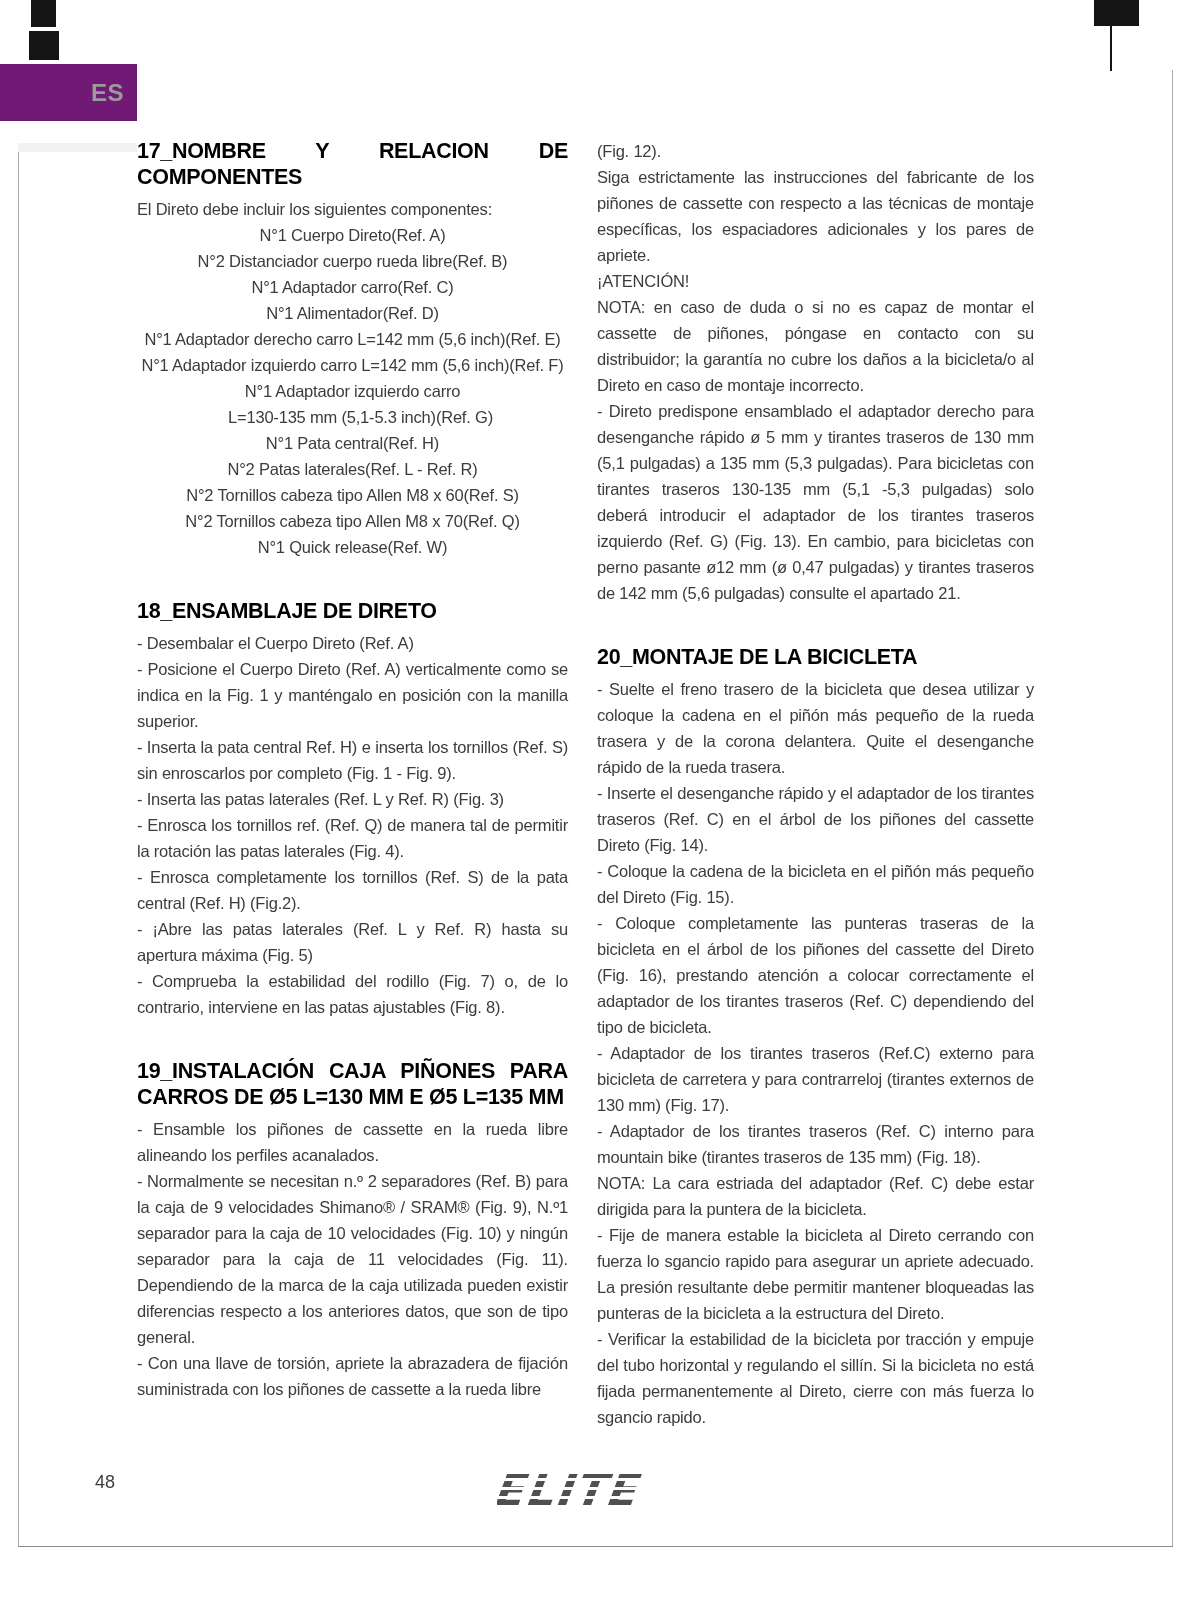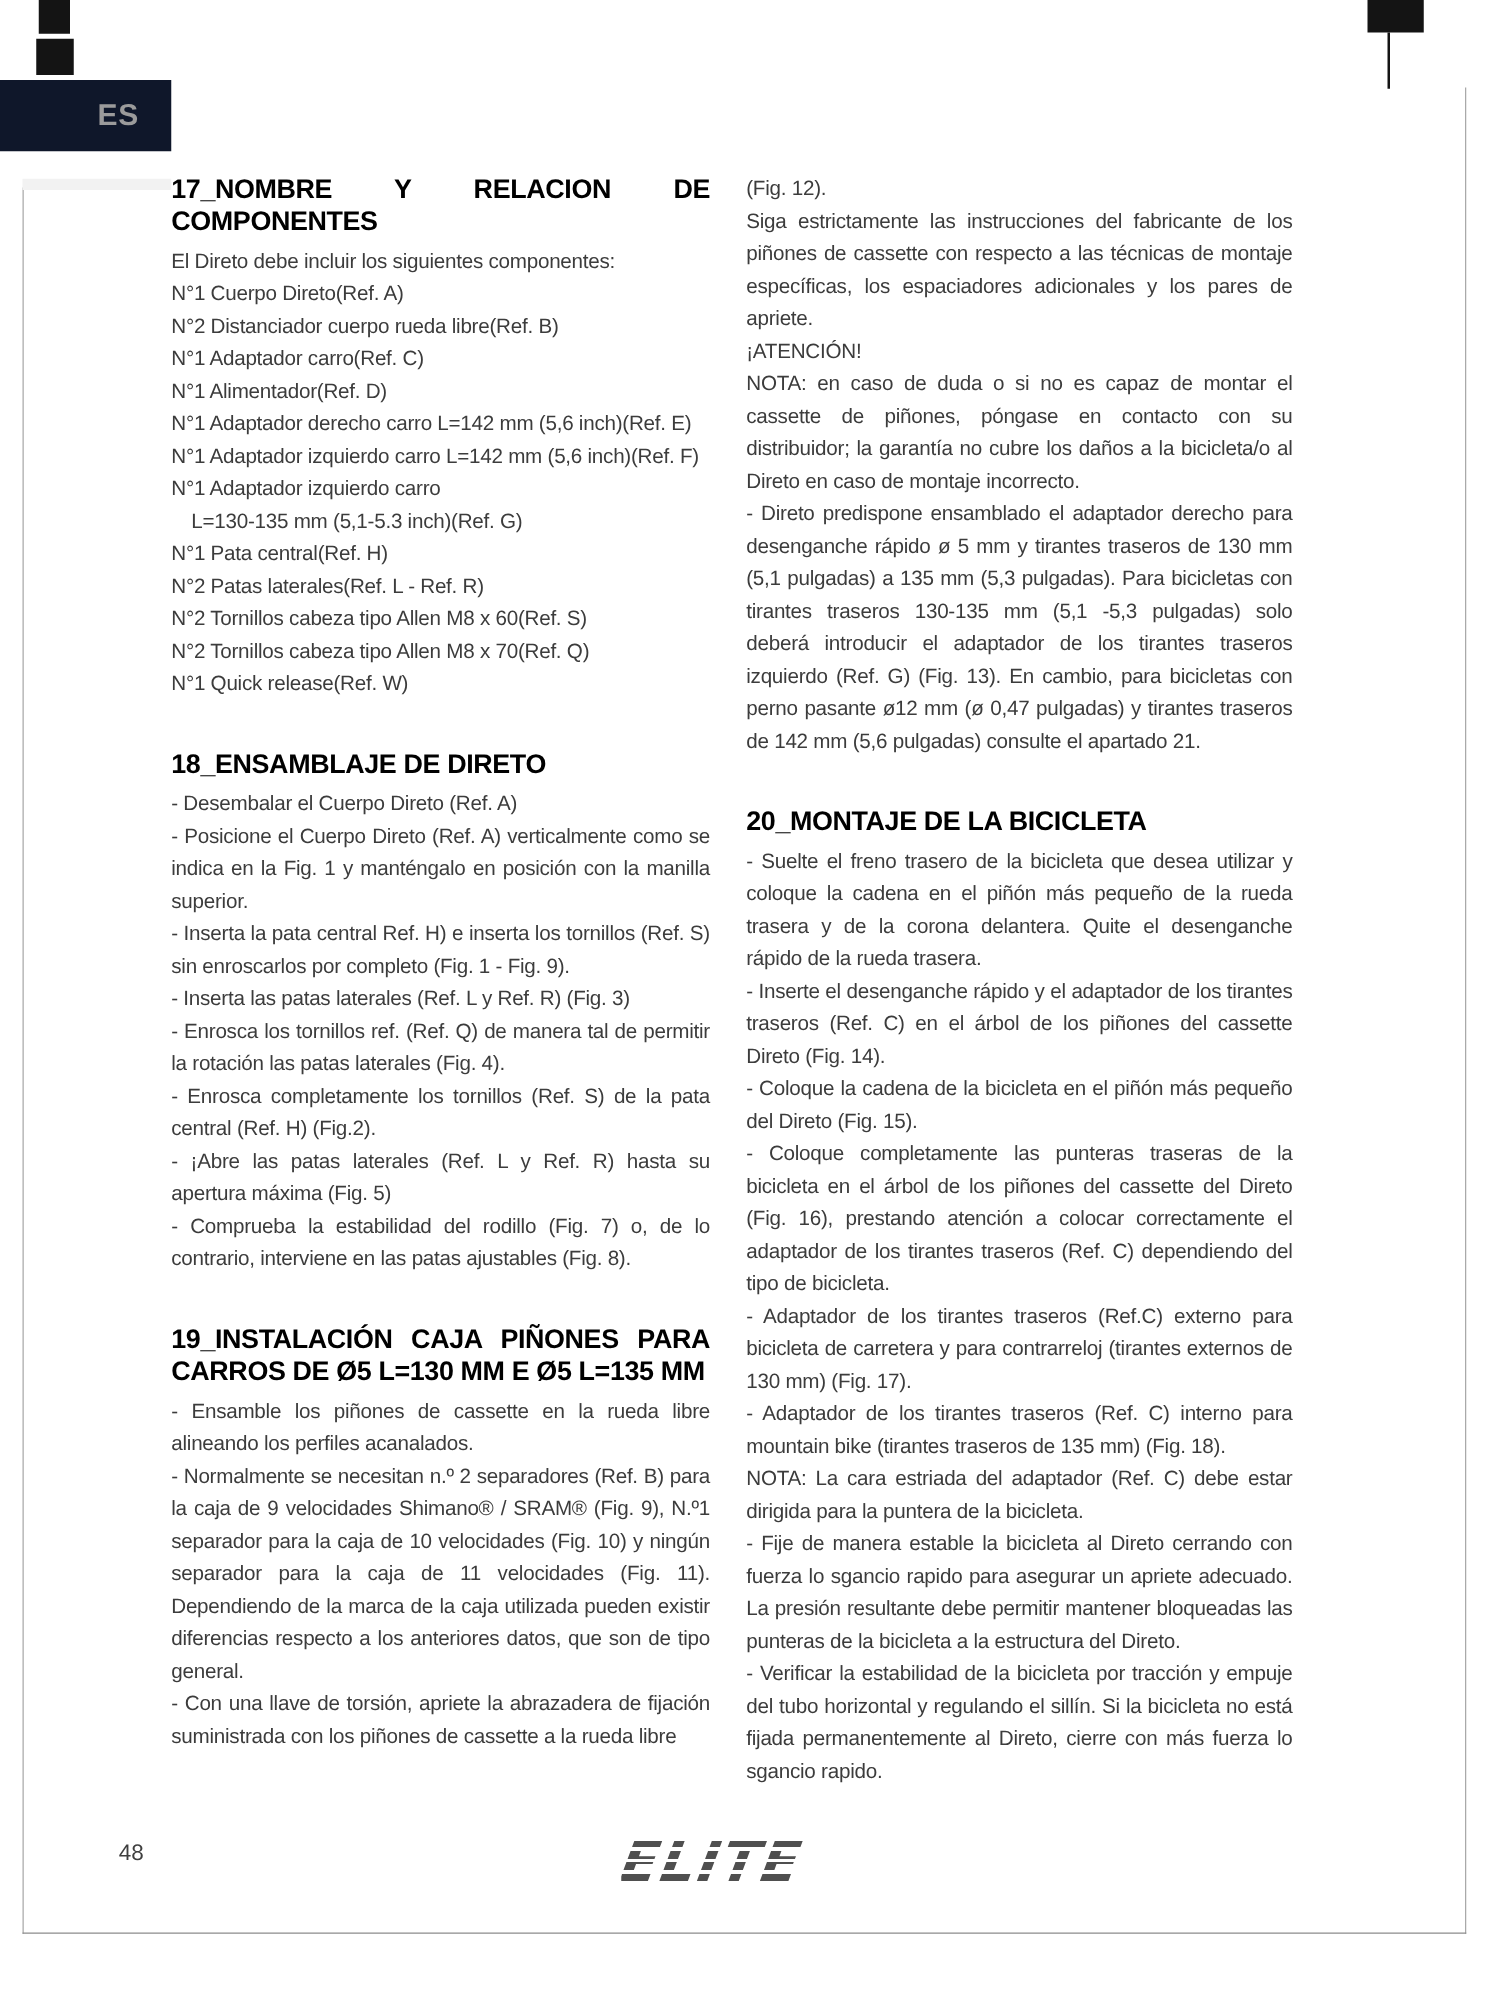--- a/index.html
+++ b/index.html
@@ -19,21 +19,22 @@
 
   
   .border-line { position:absolute; background:#a9a9a9; }
   .border-left   { left:18px;   top:150px;  width:1px;    height:1397px; }
   .border-right  { left:1172px; top:70px;   width:1px;    height:1477px; }
   .border-bottom { left:18px;   top:1546px; width:1155px; height:1px; background:#8c8c8c; }
 
   
   .lang-tab {
     position:absolute; left:0; top:64px; width:137px; height:57px;
-    background:#0f172a;
+    background:#701a75;
+    text-align:center;
   }
   .lang-tab .lang-label {
     display:block; padding-left:78px; line-height:57px;
     font-size:24px; font-weight:bold; color:#9b9b9b; letter-spacing:0.5px;
   }
   .lang-strip { position:absolute; left:18px; top:143px; width:119px; height:9px; background:#f2f2f2; }
 
   
   .col {
     position:absolute; top:138px;
@@ -45,21 +46,21 @@
 
   .sec { margin-top:38px; }
   .sec.first { margin-top:0; }
   .sec-title {
     font-size:21.5px; font-weight:bold; color:#000000;
     margin:0 0 6px 0; letter-spacing:-0.3px; text-align:justify;
   }
   .body-p { margin:0; }
   .intro  { margin:0; }
 
-  .comp-row { display:flex; justify-content:flex-start; }
+  .comp-row { display:flex; justify-content:center; }
   .comp-row .comp-name { text-align:left; }
   .comp-row .comp-ref  { text-align:right; white-space:nowrap; }
   .comp-row.indent .comp-name { padding-left:16px; }
 
   
   .page-number {
     position:absolute; left:95px; top:1472px;
     font-size:18px; color:#3f3f3f;
   }
   .logo {

